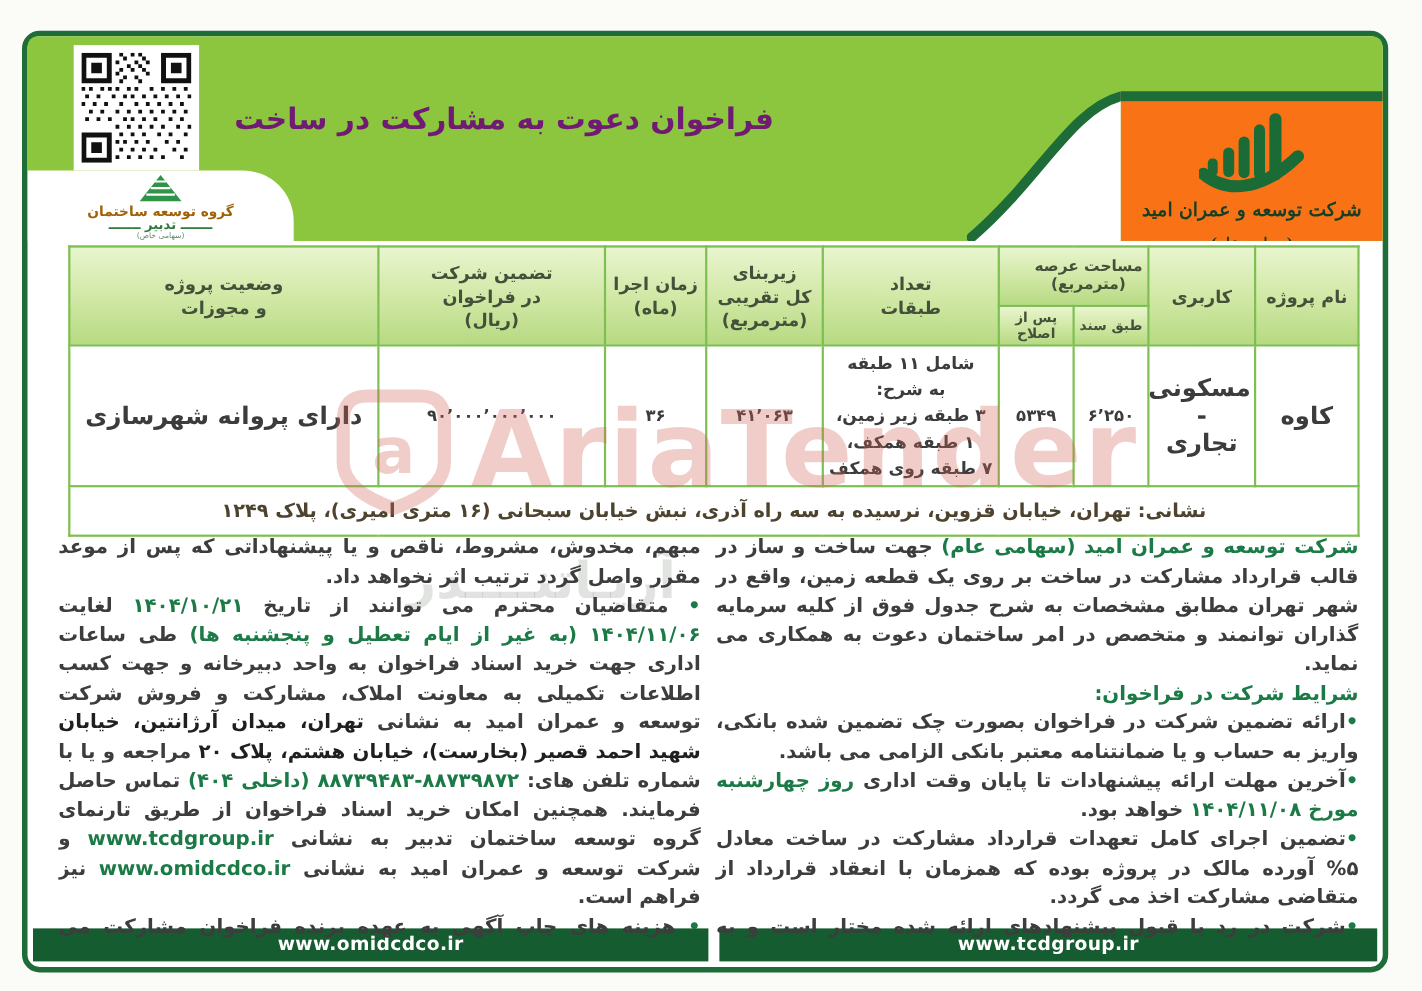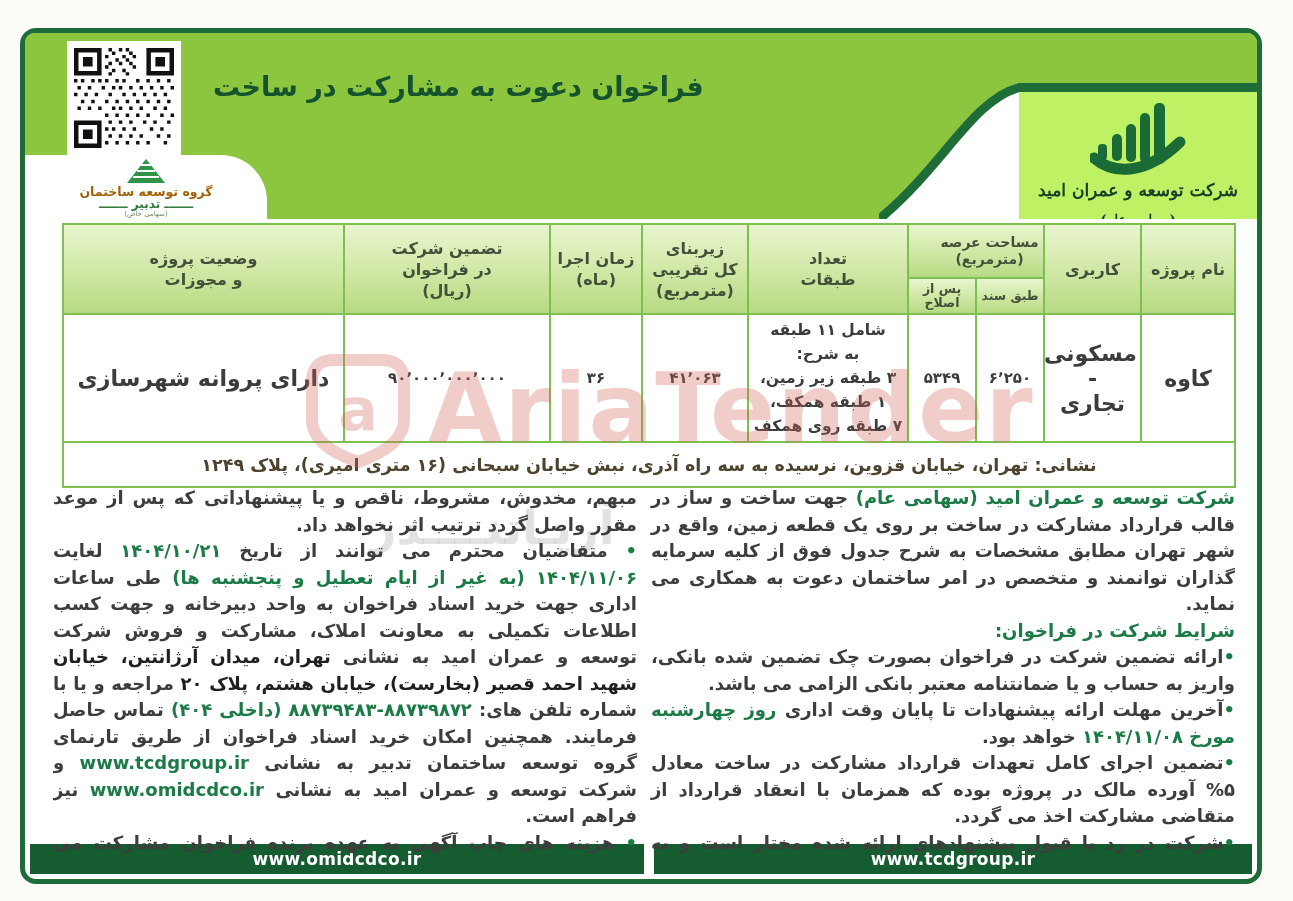--- a/index.html
+++ b/index.html
@@ -7,31 +7,31 @@
   .page { position:absolute; inset:0; }
 
   .frame { position:absolute; left:20px; top:28px; width:1242px; height:856px;
            border:5px solid #1e6c38; border-radius:16px; background:#fff; }
 
   
   .band { position:absolute; left:0; top:0; right:0; height:186px; background:#8cc63e;
           border-radius:9px 9px 0 0; overflow:hidden; }
   .qr-box { position:absolute; left:42px; top:8px; width:114px; height:114px; background:#fff; padding:7px; }
   .qr-box svg { width:100%; height:100%; display:block; }
-  .page-title { position:absolute; left:188px; top:38px; color:#14532d; font-size:27px; font-weight:800; letter-spacing:.5px; }
+  .page-title { position:absolute; left:188px; top:60px; color:#701a75; font-size:27px; font-weight:800; letter-spacing:.5px; }
 
   .tadbir-card { position:absolute; left:0; top:122px; width:242px; height:64px; background:#fff;
                  border-radius:0 46px 0 0; display:flex; align-items:center; justify-content:center; }
   .tadbir-inner { text-align:center; line-height:1.05; margin-top:2px; }
   .tadbir-inner svg { display:block; margin:0 auto 1px auto; }
   .tadbir-name { font-size:12.5px; font-weight:800; color:#a16207; }
   .tadbir-brand { font-size:12px; font-weight:800; color:#2f7a3c; }
   .tadbir-type { font-size:7px; color:#6a8a6a; }
 
-  .omid-card { position:absolute; right:0; top:50px; width:238px; height:136px; background:#bef264;
+  .omid-card { position:absolute; right:0; top:50px; width:238px; height:136px; background:#f97316;
                border-top:9px solid #1e6c38; text-align:center; }
   .omid-curve { position:absolute; right:238px; top:50px; width:140px; height:136px; }
   .omid-card svg.bars { display:block; margin:8px auto 2px auto; }
   .omid-name { font-family:"DejaVu Serif", serif; font-size:17px; font-weight:bold; color:#173f26; }
   .omid-type { font-family:"DejaVu Serif", serif; font-size:13px; font-weight:bold; color:#173f26; margin-top:12px; }
 
   
   .tbl-wrap { position:absolute; left:37px; top:190px; }
   table { border-collapse:collapse; table-layout:fixed; direction:rtl; width:1172px; background:#fff; }
   th, td { border:2px solid #7ebf52; text-align:center; vertical-align:middle; padding:2px 3px; }

